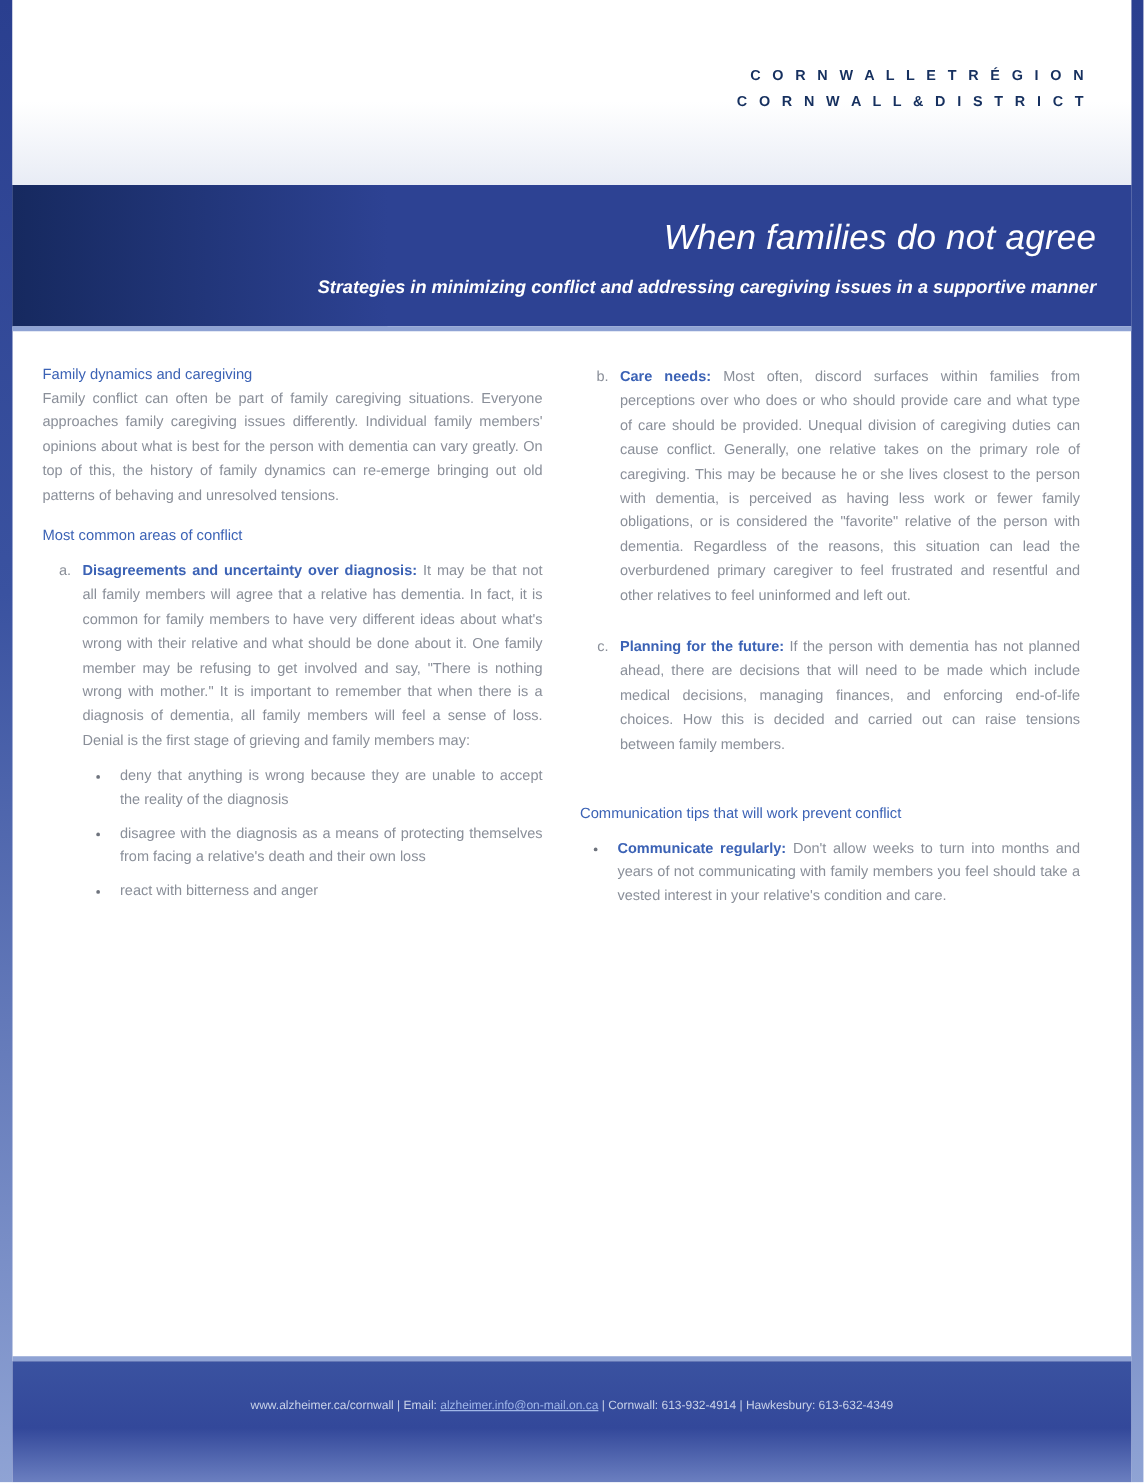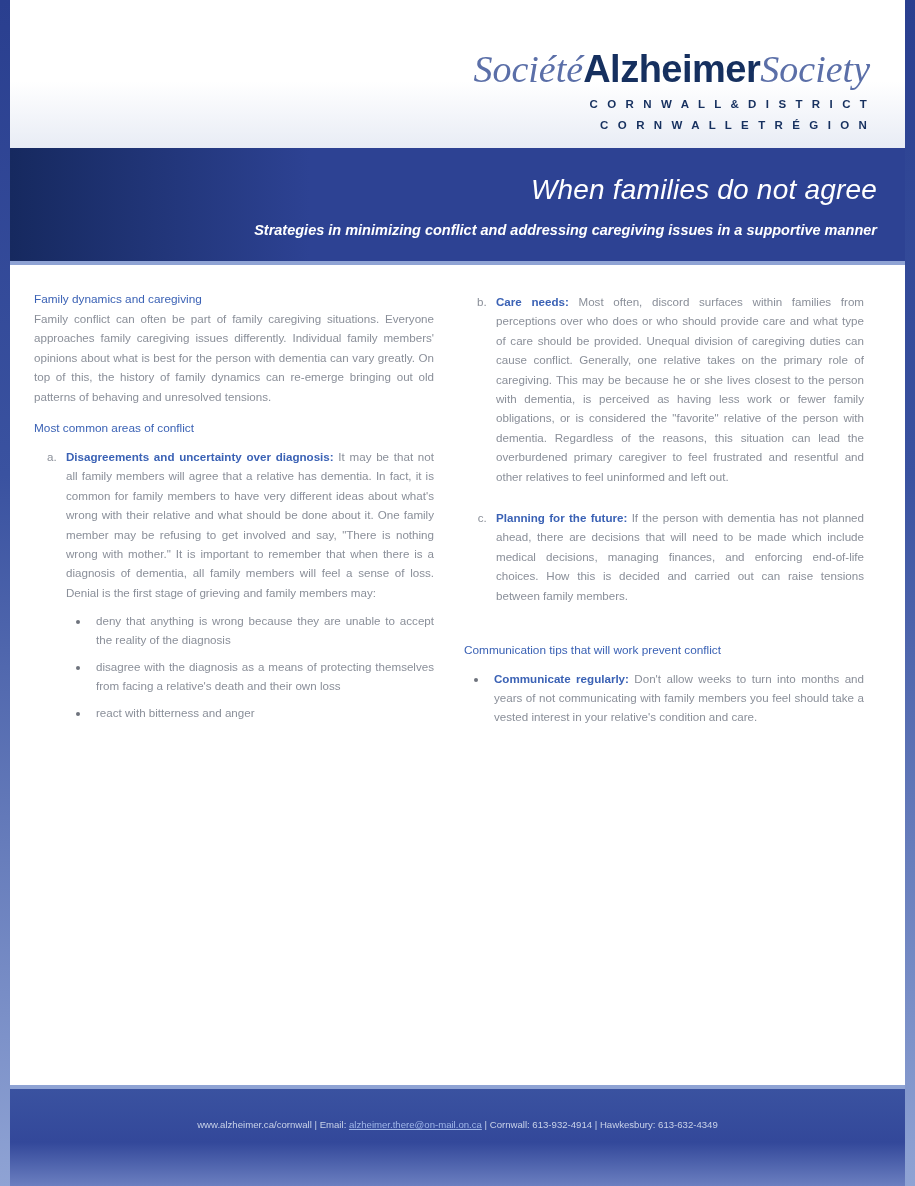--- a/index.html
+++ b/index.html
@@ -221,25 +221,22 @@
 </head>
 <body>
 
 <div class="page">
 
   <div class="left-bar"></div>
   <div class="right-bar"></div>
 
   <div class="masthead">
     <div class="logo-wrap">
-      <div class="logo-line1">
-        <span class="logo-societe">Société</span><span class="logo-alz">Alzheimer</span><span class="logo-society">Society</span>
-      </div>
+      <div class="logo-sub">C O R N W A L L   E T   R É G I O N</div>
       <div class="logo-sub">C O R N W A L L   &amp;   D I S T R I C T</div>
-      <div class="logo-sub">C O R N W A L L   E T   R É G I O N</div>
     </div>
   </div>
 
   <div class="banner">
     <div class="banner-shade"></div>
     <div class="banner-title">When families do not agree</div>
     <div class="banner-sub">Strategies in minimizing conflict and addressing caregiving issues in a supportive manner</div>
   </div>
   <div class="banner-rule"></div>
 
@@ -286,17 +283,17 @@
 
       <ul class="bullets">
         <li><span class="run-in">Communicate regularly:</span><span> Don't allow weeks to turn into months and years of not communicating with family members you feel should take a vested interest in your relative's condition and care.</span></li>
       </ul>
     </div>
   </div>
 
   <div class="footer-rule"></div>
   <div class="footer">
     <div class="footer-inner">
-      <div><span>www.alzheimer.ca/cornwall  |  Email: </span><span class="footer-email">alzheimer.there@on-mail.on.ca</span><span>  |  Cornwall: 613-932-4914  |  Hawkesbury: 613-632-4349</span></div>
+      <div><span>www.alzheimer.ca/cornwall  |  Email: </span><span class="footer-email">alzheimer.info@on-mail.on.ca</span><span>  |  Cornwall: 613-932-4914  |  Hawkesbury: 613-632-4349</span></div>
     </div>
   </div>
 
 </div>
 
 </body></html>

